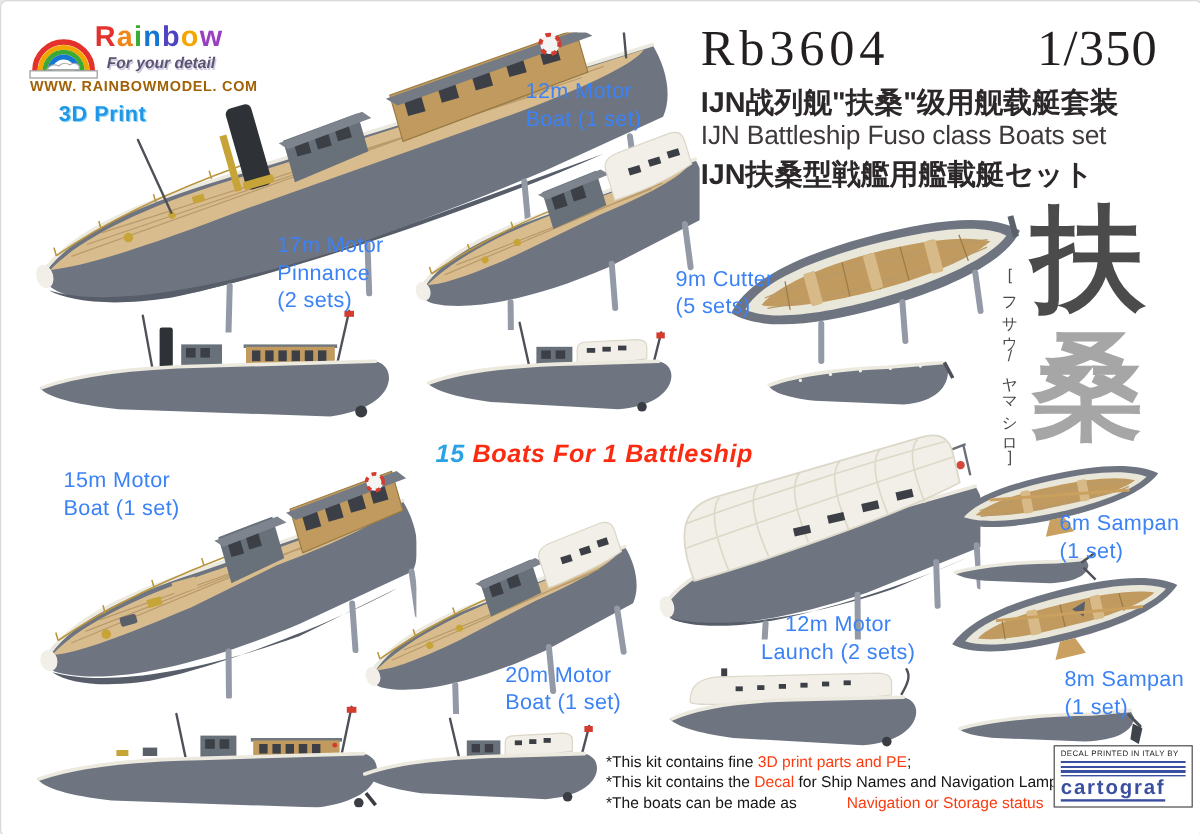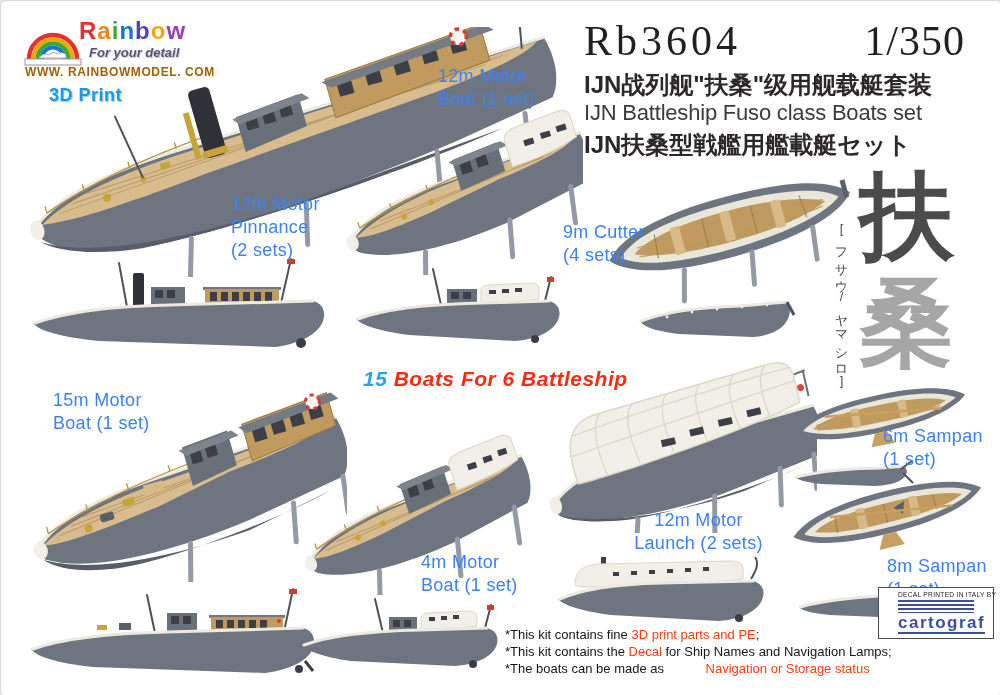--- a/index.html
+++ b/index.html
@@ -26,22 +26,22 @@
   .reading{left:831px;top:220px;height:180px;font-size:13px;color:#4a4a4a;letter-spacing:2px;
            writing-mode:vertical-rl;text-orientation:upright;}
   
   .blabel{position:absolute;font-size:18px;line-height:23px;color:#3b82f6;letter-spacing:.3px;}
   .blabel.center{text-align:center;}
   
   .tagline{left:362px;top:366px;font-size:21px;font-weight:bold;font-style:italic;letter-spacing:.5px;}
   
   .notes{left:504px;top:625px;font-size:13px;line-height:17px;color:#151515;}
   
-  .decalbox{left:877px;top:586px;width:116px;height:52px;border:1px solid #4a4a4a;background:#fff;
-            box-sizing:border-box;padding:3px 19px 2px;}
+  .decalbox{left:877px;top:620px;width:116px;height:52px;border:1px solid #4a4a4a;background:#fff;
+            box-sizing:border-box;padding:3px 5px 2px;}
   .decalbox .dline{font-size:6.6px;letter-spacing:.3px;color:#222;white-space:nowrap;}
   .decalbox .stripes{height:13px;margin:2px 0 1px;
         background:repeating-linear-gradient(#3a4fa0 0 2px,#ffffff 2px 4px);}
   .decalbox .cbrand{font-size:17px;font-weight:bold;color:#3a4fa0;letter-spacing:1.5px;line-height:17px;
         border-bottom:2px solid #3a4fa0;display:inline-block;padding-bottom:1px;}
   
   .boat{position:absolute;}
   .hull{fill:#6e7581;} .hull-dark{fill:#575e69;} .deck{fill:#d9bc8e;} .wood{fill:#c09a5e;}
   .woodroof{fill:#747b85;} .white{fill:#f1efe7;} .cab{fill:#68707a;} .win{fill:#3c4046;} .brass{fill:#c7a437;}
   .strut{stroke:#939aa5;stroke-width:5;stroke-linecap:round;fill:none;}
@@ -436,44 +436,44 @@
     <div>17m Motor</div>
     <div>Pinnance</div>
     <div>(2 sets)</div>
   </div>
   <div class="blabel" style="left:437px;top:64px">
     <div>12m Motor</div>
     <div>Boat (1 set)</div>
   </div>
   <div class="blabel" style="left:562px;top:220px">
     <div>9m Cutter</div>
-    <div>(4 sets)</div>
+    <div>(5 sets)</div>
   </div>
   <div class="blabel" style="left:52px;top:388px">
     <div>15m Motor</div>
     <div>Boat (1 set)</div>
   </div>
   <div class="blabel" style="left:420px;top:550px">
-    <div>4m Motor</div>
+    <div>20m Motor</div>
     <div>Boat (1 set)</div>
   </div>
   <div class="blabel center" style="left:600px;top:508px;width:195px">
     <div>12m Motor</div>
     <div>Launch (2 sets)</div>
   </div>
   <div class="blabel" style="left:882px;top:424px">
     <div>6m Sampan</div>
     <div>(1 set)</div>
   </div>
   <div class="blabel" style="left:886px;top:554px">
     <div>8m Sampan</div>
     <div>(1 set)</div>
   </div>
 
-  <div class="abs tagline"><span style="color: rgb(42, 162, 229);">15 </span><span style="color: rgb(251, 43, 18);">Boats For 6 Battleship</span></div>
+  <div class="abs tagline"><span style="color: rgb(42, 162, 229);">15 </span><span style="color: rgb(251, 43, 18);">Boats For 1 Battleship</span></div>
 
   <div class="abs notes">
     <div><span style="color: rgb(21, 21, 21);">*This kit contains fine </span><span style="color: rgb(251, 60, 16);">3D print parts and PE</span><span style="color: rgb(21, 21, 21);">;</span></div>
     <div><span style="color: rgb(21, 21, 21);">*This kit contains the </span><span style="color: rgb(251, 60, 16);">Decal</span><span style="color: rgb(21, 21, 21);"> for Ship Names and Navigation Lamps;</span></div>
     <div><span style="color: rgb(21, 21, 21);">*The boats can be made as </span><span style="color: rgb(251, 60, 16); padding-left: 38px;">Navigation or Storage status</span></div>
   </div>
 
   <div class="abs decalbox">
     <div class="dline">DECAL PRINTED IN ITALY BY</div>
     <div class="stripes"></div>

